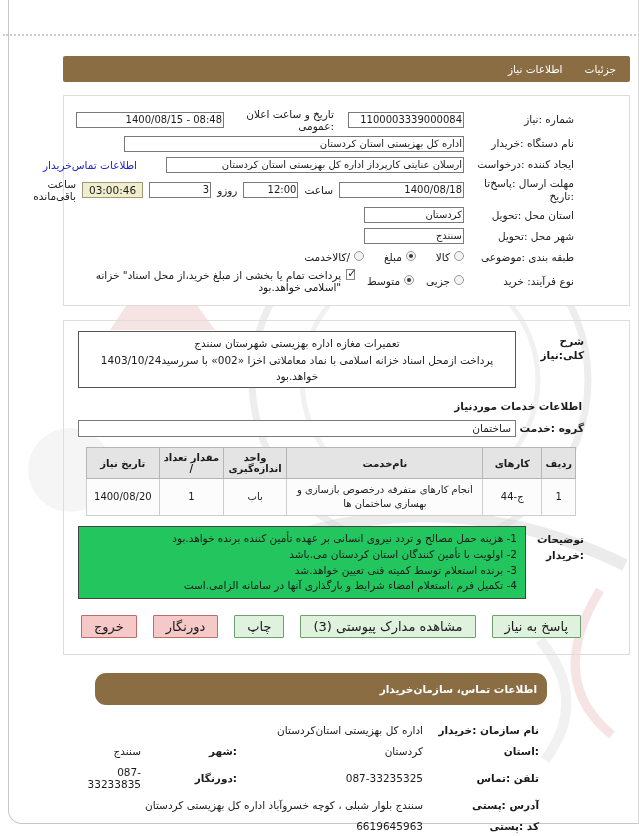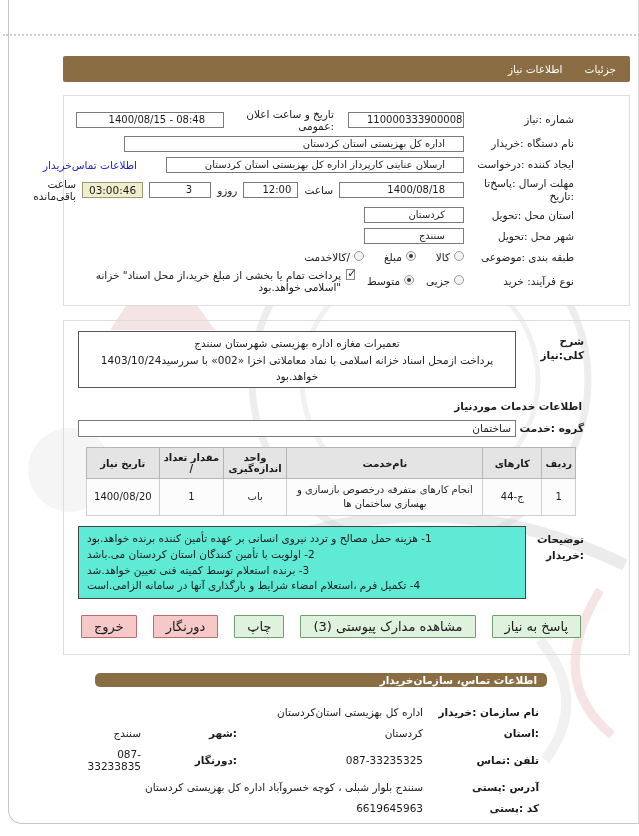--- a/index.html
+++ b/index.html
@@ -13,28 +13,28 @@
     border-left:1px solid #c6c6c6; border-right:1px solid #d6d6d6; border-bottom:1px solid #c6c6c6;
     border-radius:0 0 0 14px; pointer-events:none; z-index:0;
   }
   .watermark { position:absolute; top:0; left:0; z-index:0; pointer-events:none; }
   .content { position:relative; z-index:1; }
   .dotted { margin:34px 3px 0 3px; border-top:2px dotted #cccccc; height:0; }
 
   .bar { background:#8b6d44; color:#fff; display:flex; align-items:center; }
   .bar1 { margin:20px 9px 0 63px; height:26px; padding:0 14px; gap:22px; border-radius:2px; }
   .bar1 span { cursor:default; }
-  .bar2 { margin:18px 92px 0 95px; height:14px; padding:0 10px; font-weight:bold; border-radius:5px; }
+  .bar2 { margin:18px 92px 0 95px; height:32px; padding:0 10px; font-weight:bold; border-radius:11px; }
 
   .panel { margin:13px 9px 0 63px; border:1px solid #ddd; background:#fff; padding:9px 55px 9px 12px; }
   .frow { display:flex; align-items:center; margin:3px 0; min-height:18px; }
   .flabel { width:110px; flex:none; color:#222; line-height:1.25; }
   .ibox {
     display:inline-block; border:1px solid #7a7a7a; background:#fff; height:16px; line-height:14px;
-    padding:0 18px; font-size:10px; text-align:right; overflow:hidden; white-space:nowrap; flex:none;
+    padding:0 1px; font-size:10px; text-align:right; overflow:hidden; white-space:nowrap; flex:none;
   }
   .ltr { direction:ltr; }
   .w105 { width:116px; } .w148 { width:148px; } .w340 { width:340px; flex:1 1 auto; max-width:340px; }
   .w310 { width:298px;margin-left:22px; } .w125 { width:125px; } .w55 { width:55px; } .w62 { width:62px; } .w100 { width:100px; }
   .gap6 { margin:0 6px; } 
   .link { color:#2222cc; margin-right:7px; cursor:pointer; white-space:nowrap; }
   .timer { background:#f0eecd; border:1px solid #9a9a77; padding:0 6px; height:16px; line-height:15px; margin:0 6px; direction:ltr; }
 
   .radio { display:inline-block; width:10px; height:10px; border-radius:50%; border:1px solid #999; background:#f3f3f3; margin-left:4px; vertical-align:-1px; position:relative; }
   .radio.selected::after { content:""; position:absolute; inset:2px; border-radius:50%; background:#3a3a3a; }
@@ -51,21 +51,21 @@
   .grouprow { display:flex; align-items:center; margin:6px 0 4px; }
   .groupbox { border:1px solid #7a7a7a; background:#fff; flex:1; height:17px; line-height:15px; padding:0 4px; text-align:right; }
 
   table.svc { border-collapse:collapse; width:97%; margin:10px auto 0; font-size:10px; background:#fff; }
   table.svc th { background:#e4e4e4; border:1px solid #b5b5b5; font-weight:bold; padding:4px 2px; }
   table.svc td { border:1px solid #cfcfcf; background:#fcfcfc; text-align:center; padding:4px 3px; line-height:1.4; }
   .c-row { width:7%; } .c-code { width:12%; } .c-name { width:40%; } .c-unit { width:13%; } .c-qty { width:13%; } .c-date { width:15%; }
 
   .notesrow { display:flex; align-items:flex-start; margin-top:10px; }
   .noteslabel { font-weight:bold; width:58px; flex:none; padding-top:6px; line-height:1.5; text-align:right; }
-  .notesbox { border:1px solid #444; background:#5eead4; flex:1; text-align:left; padding:4px 8px; line-height:1.5; }
+  .notesbox { border:1px solid #444; background:#22c55e; flex:1; text-align:right; padding:4px 8px; line-height:1.5; }
 
   .btnrow { display:flex; justify-content:center; gap:16px; margin:16px 0 4px; }
   .btn { border:1px solid #6f9f6f; background:#def2de; padding:3px 12px; font-size:13px; font-family:inherit; cursor:pointer; color:#1a1a1a; border-radius:1px; }
   .btn.warn { border-color:#c06a6a; background:#f6c9c9; }
 
   .contact { margin:14px 100px 0 100px; }
   .crow { display:grid; grid-template-columns:112px 182px 92px 1fr; align-items:center; column-gap:4px; padding:4.5px 0; }
   .clabel { font-weight:bold; }
   .cval { text-align:right; padding-left:8px; }
   .cval.num { direction:ltr; text-align:right; }

